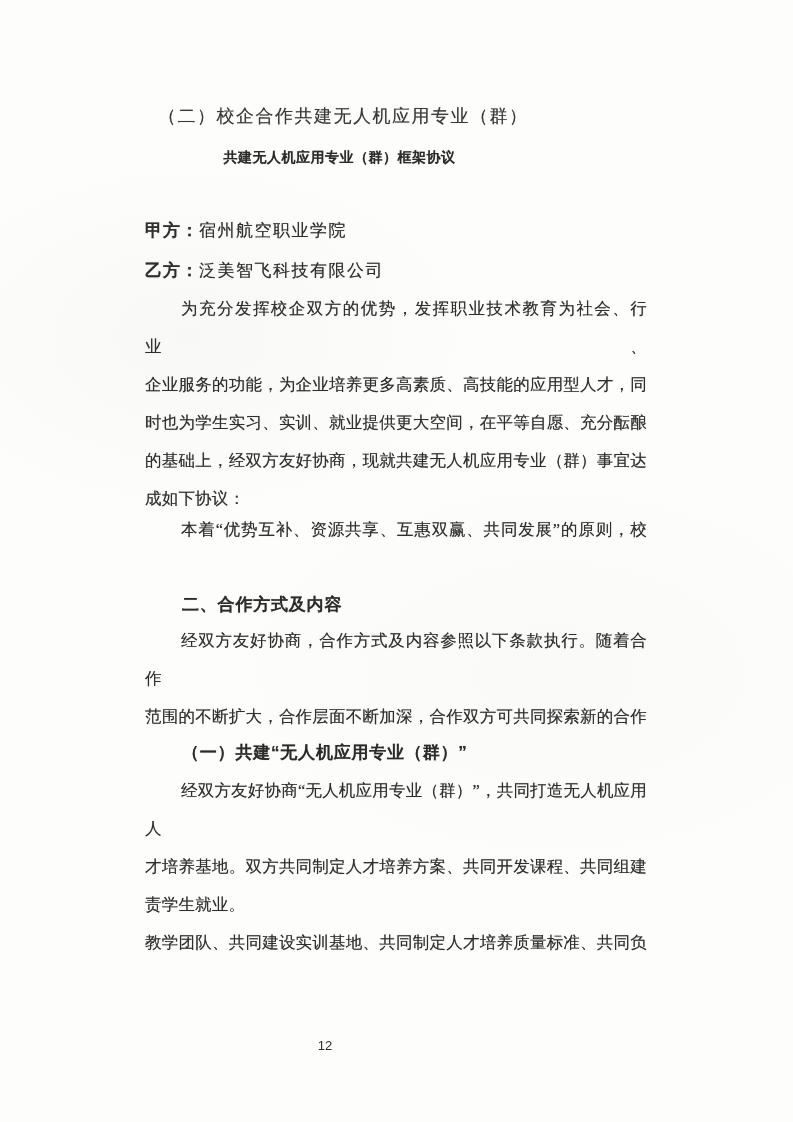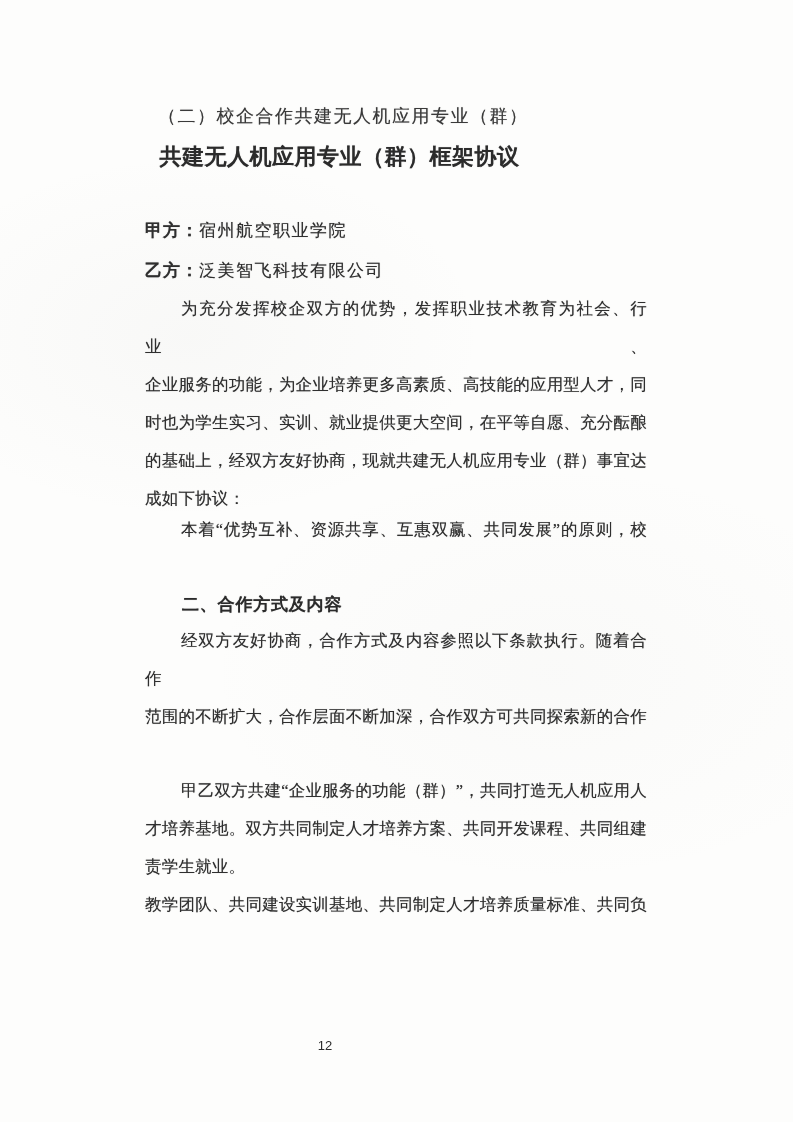--- a/index.html
+++ b/index.html
@@ -19,21 +19,21 @@
   .sec-head {
     position:absolute; top:97px; left:158px;
     font-size:18px; line-height:38px;
     letter-spacing:1.5px;
     color:#3a3a3a;
     font-family:"Liberation Serif", serif;
   }
   .doc-title {
     position:absolute; top:138px; left:0; width:679px;
     margin:0; text-align:center;
-    font-size:22px; line-height:38px; font-weight:bold;
+    font-size:14px; line-height:38px; font-weight:bold;
     letter-spacing:0.5px;
     font-family:"Liberation Sans", sans-serif;
     color:#2b2b2b;
   }
   .party { position:absolute; left:145px; width:502px; font-size:17px; line-height:38px; }
   .party-a { top:212px; }
   .party-b { top:252px; }
   .party .plabel { font-weight:bold; font-family:"Liberation Sans", sans-serif; letter-spacing:1px;margin-top:48px; }
   .party .pname { letter-spacing:1.5px; }
   .para { position:absolute; left:145px; width:502px; font-size:16.5px; }
@@ -91,23 +91,24 @@
     <div class="line first full">本着“优势互补、资源共享、互惠双赢、共同发展”的原则，校</div>
   </div>
 
   <div class="heading h-2 txt">二、合作方式及内容</div>
 
   <div class="para p-s2 txt">
     <div class="line first full">经双方友好协商，合作方式及内容参照以下条款执行。随着合作</div>
     <div class="line full">范围的不断扩大，合作层面不断加深，合作双方可共同探索新的合作</div>
   </div>
 
+  <div class="heading h-3 txt">（一）共建“无人机应用专业（群）”</div>
 
   <div class="para p-s3 txt">
-    <div class="line first full">甲乙双方共建“企业服务的功能（群）”，共同打造无人机应用人</div>
+    <div class="line first full">经双方友好协商“无人机应用专业（群）”，共同打造无人机应用人</div>
     <div class="line full">才培养基地。双方共同制定人才培养方案、共同开发课程、共同组建</div>
     <div class="line">责学生就业。</div>
     <div class="line full">教学团队、共同建设实训基地、共同制定人才培养质量标准、共同负</div>
   </div>
 
   <div class="pageno">12</div>
 
 </div>
 
 </body></html>

